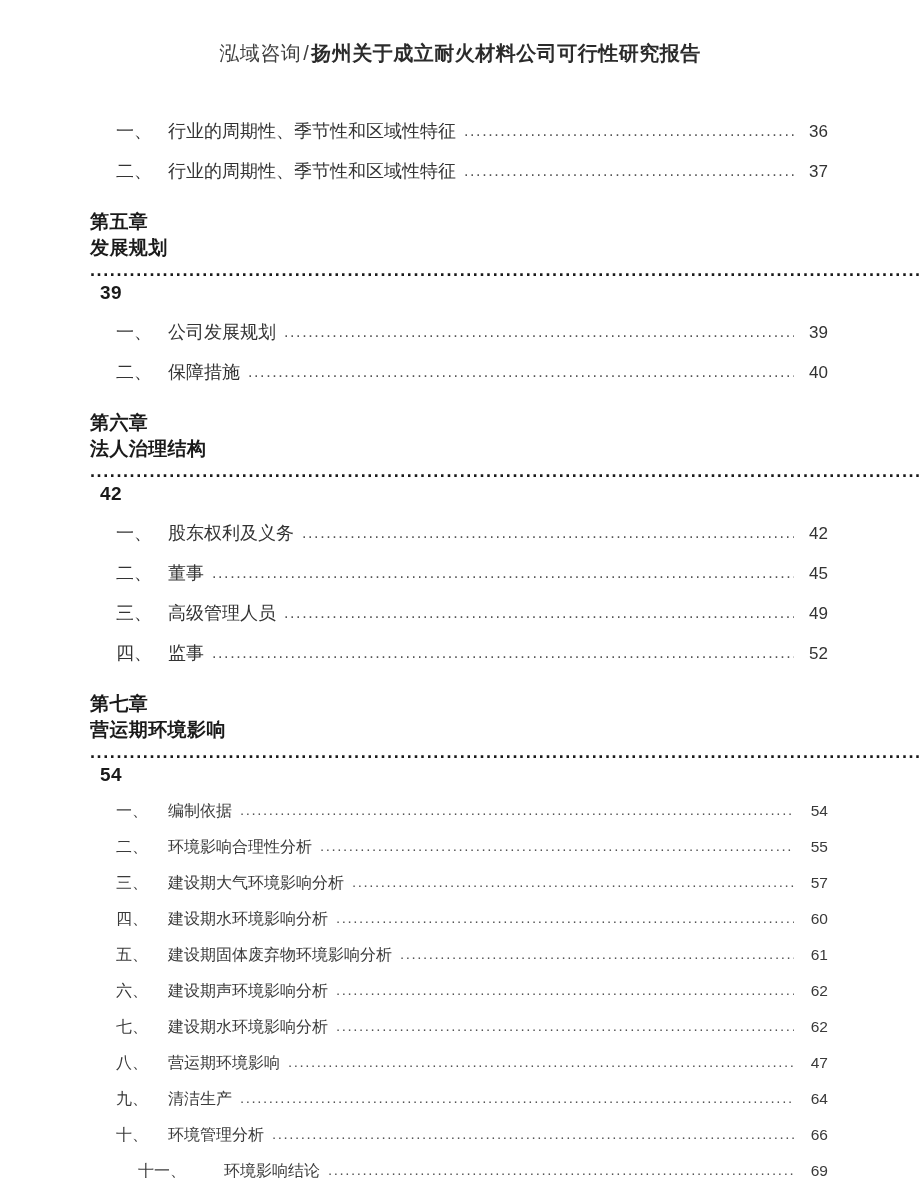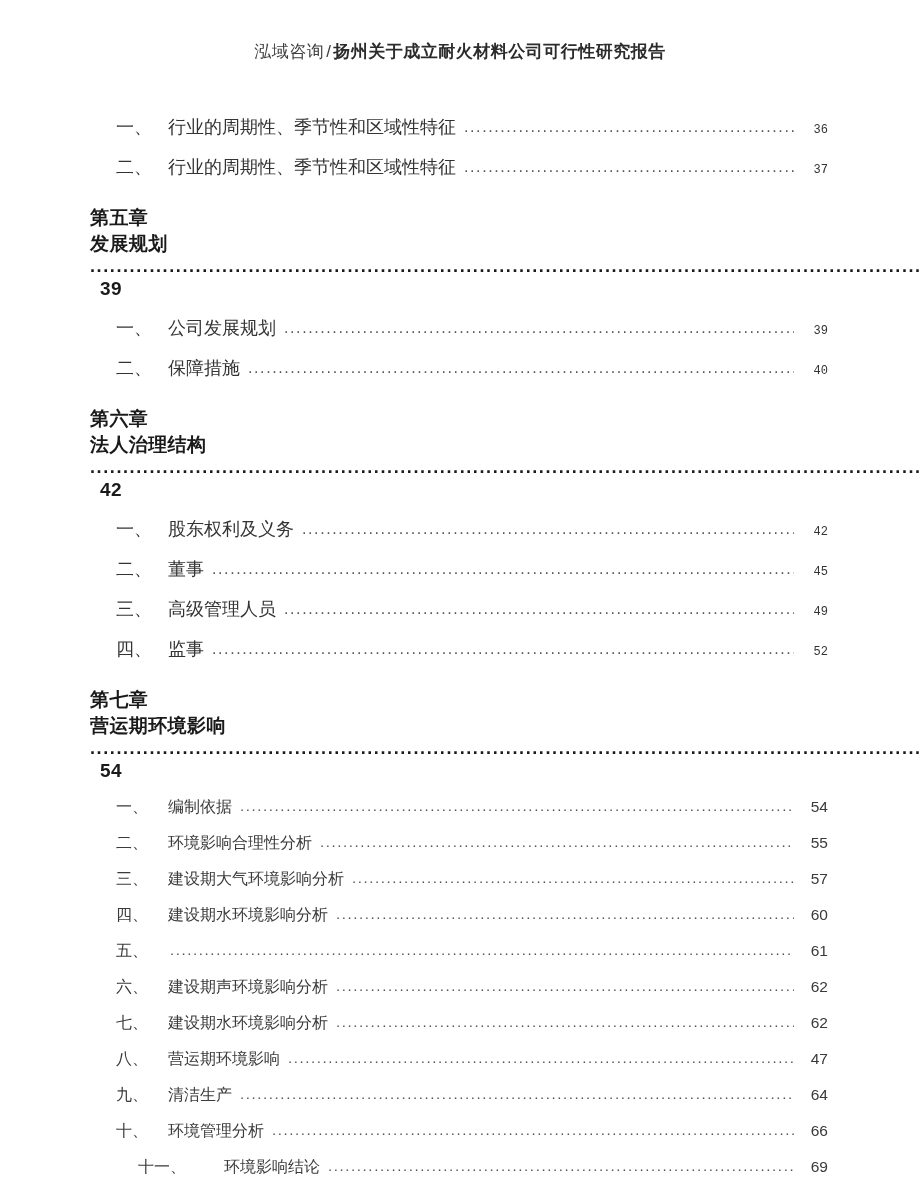--- a/index.html
+++ b/index.html
@@ -18,21 +18,21 @@
   .page {
     width: 920px;
     height: 1191px;
     box-sizing: border-box;
     padding: 0;
     position: relative;
   }
   .header {
     padding-top: 40px;
     text-align: center;
-    font-size: 17px;
+    font-size: 20px;
     color: #3f3f3f;
     letter-spacing: 0.5px;
     white-space: nowrap;
   }
   .header .firm {
     font-weight: normal;
   }
   .header .sep {
     margin: 0 2px;
   }
@@ -73,23 +73,22 @@
     font-size: 18px;
     color: #333333;
     margin: 16px 0 16px 28px;
     font-weight: normal;
   }
   .lvl-sec .dots {
     color: #555;
     font-size: 16px;
   }
   .lvl-sec .pg {
-    font-size: 12px;
+    font-size: 17px;
     color: #333;
-    font-family: Liberation Mono, monospace;
   }
   
   .lvl-sec-sm {
     font-size: 16px;
     color: #3a3a3a;
     margin: 15px 0 15px 28px;
   }
   .lvl-sec-sm .dots {
     color: #555;
     font-size: 15px;
@@ -221,20 +220,21 @@
         <span class="pg">57</span>
       </div>
       <div class="toc-row lvl-sec-sm">
         <span class="num">四、</span>
         <span class="title-txt">建设期水环境影响分析</span>
         <span class="dots">...........................................................................................................................................</span>
         <span class="pg">60</span>
       </div>
       <div class="toc-row lvl-sec-sm">
         <span class="num">五、</span>
+        <span class="title-txt">建设期固体废弃物环境影响分析</span>
         <span class="dots">...........................................................................................................................................</span>
         <span class="pg">61</span>
       </div>
       <div class="toc-row lvl-sec-sm">
         <span class="num">六、</span>
         <span class="title-txt">建设期声环境影响分析</span>
         <span class="dots">...........................................................................................................................................</span>
         <span class="pg">62</span>
       </div>
       <div class="toc-row lvl-sec-sm">

